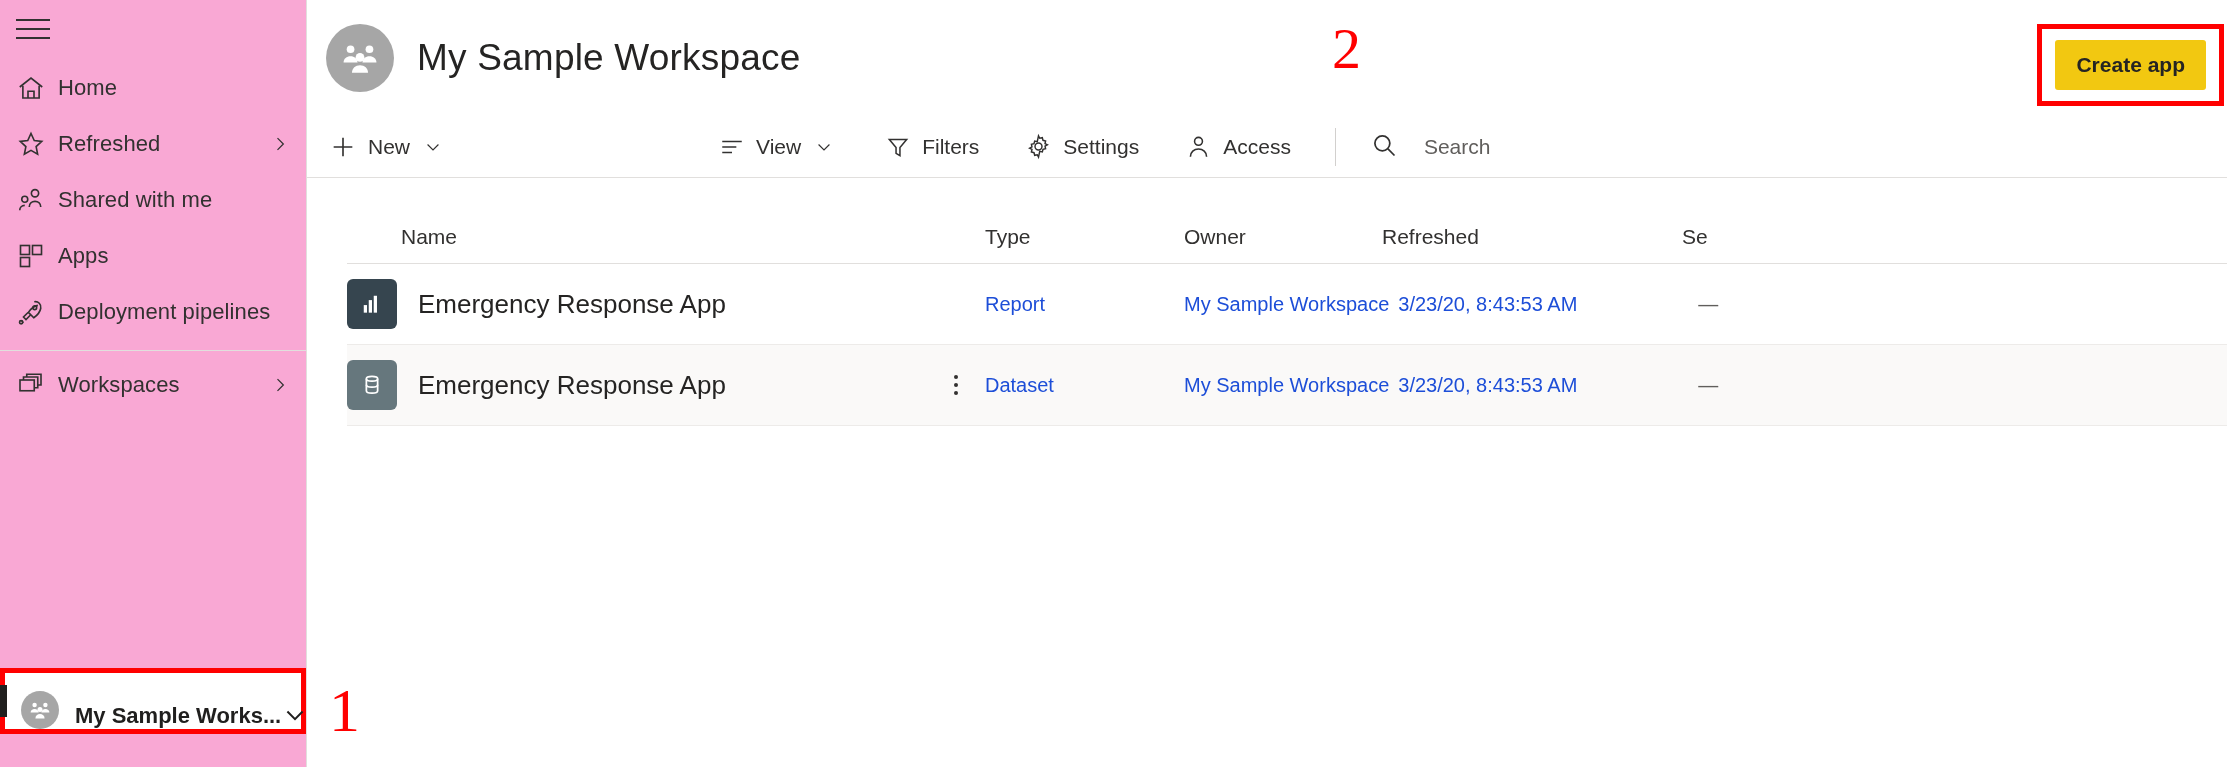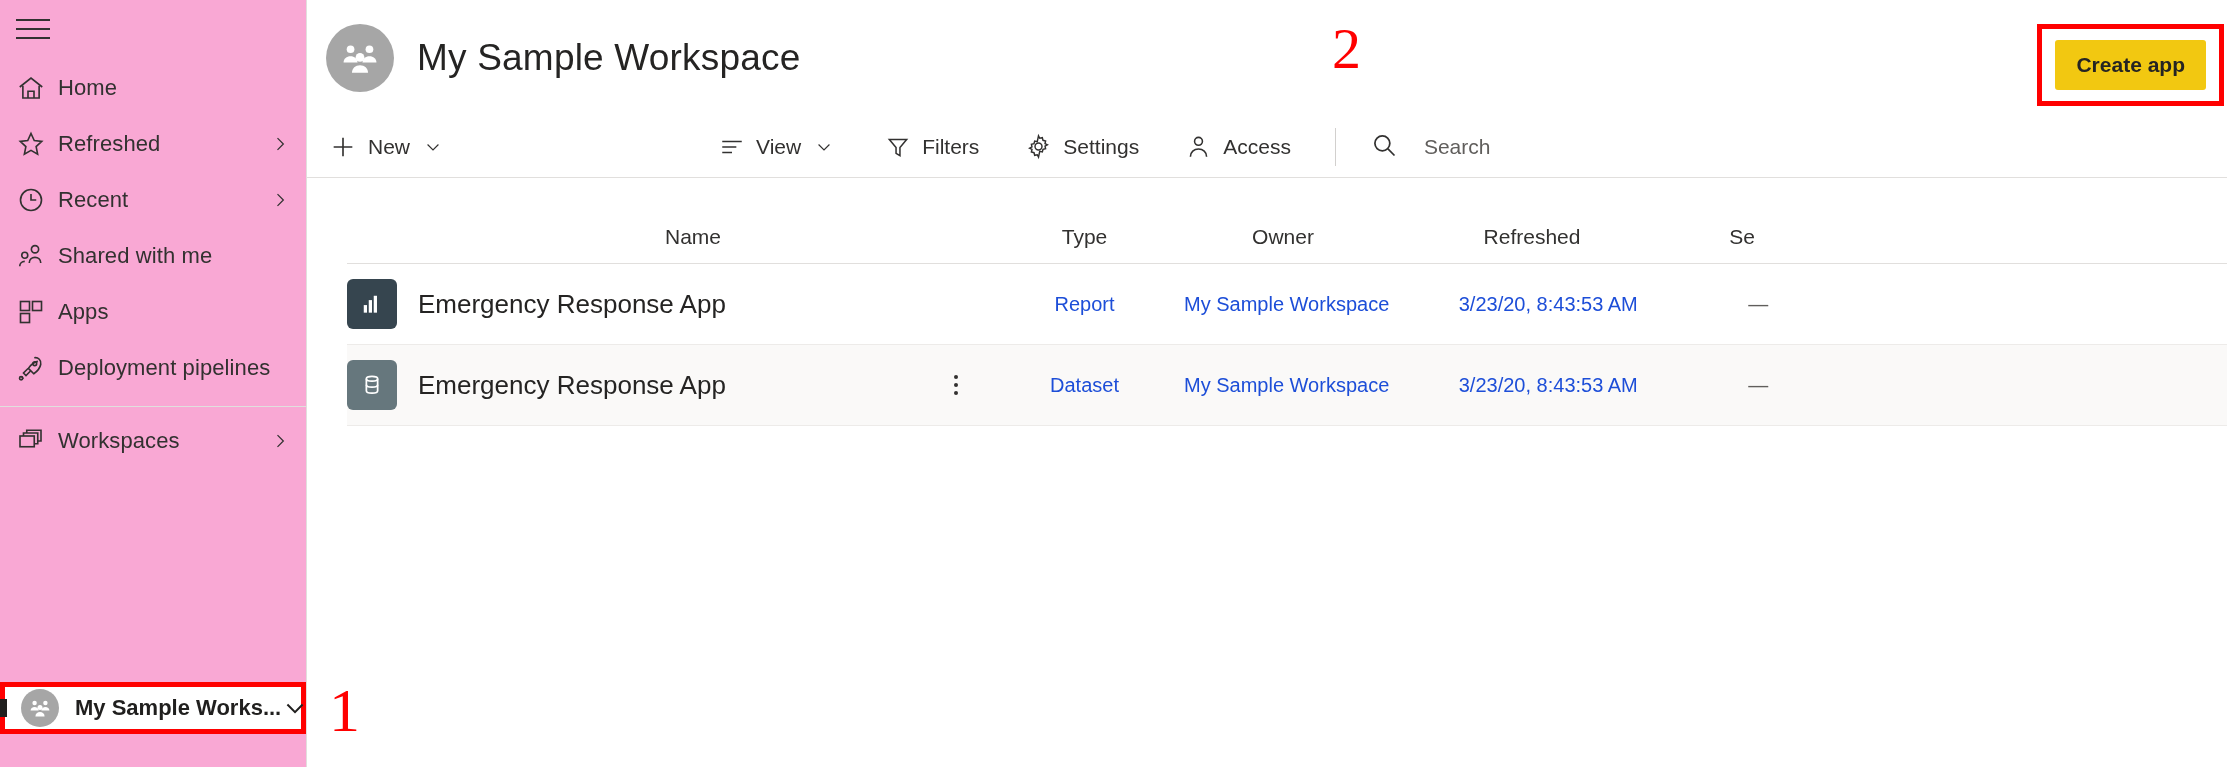--- a/index.html
+++ b/index.html
@@ -77,24 +77,24 @@
     margin: 10px 0 6px 0;
   }
 
   .ws-selected-wrap {
     position: relative;
     margin-top: auto;
     margin-bottom: 33px;
   }
   .ws-selected {
     position: relative;
-    height: 52px;
+    height: 66px;
     background: #ffffff;
     display: flex;
-    align-items: center;
+    align-items: flex-end;
     padding-left: 16px;
     padding-right: 28px;
     border: 5px solid #ff0000;
     cursor: pointer;
   }
   .ws-selected::before {
     content: "";
     position: absolute;
     left: -5px;
     top: 12px;
@@ -229,21 +229,20 @@
   
   .table {
     width: 100%;
     padding-left: 40px;
   }
   .row {
     display: flex;
     align-items: center;
     height: 81px;
     padding-left: 0px;
-    text-align: center;
   }
   .row.header {
     height: 86px;
     border-bottom: 1px solid #e1dfdd;
     align-items: flex-end;
     padding-bottom: 14px;
   }
   .row.alt { background: #faf9f8; }
   .row.data { border-bottom: 1px solid #edebe9; }
   .c-name   { flex: 0 0 580px; display: flex; align-items: center; }
@@ -344,34 +343,20 @@
           </svg>
         </span>
         <span class="nav-label">Refreshed</span>
         <span class="nav-chevron">
           <svg width="20" height="20" viewBox="0 0 24 24" fill="none" stroke="#323130" stroke-width="1.5">
             <path d="M9 5l7 7-7 7"></path>
           </svg>
         </span>
       </div>
 
-      <div class="nav-item">
-        <span class="nav-icon">
-          <svg width="30" height="30" viewBox="0 0 24 24" fill="none" stroke="#323130" stroke-width="1.3">
-            <circle cx="12" cy="12" r="8.4"></circle>
-              <path d="M12 7.2V12h4.2"></path>
-          </svg>
-        </span>
-        <span class="nav-label">Recent</span>
-        <span class="nav-chevron">
-          <svg width="20" height="20" viewBox="0 0 24 24" fill="none" stroke="#323130" stroke-width="1.5">
-            <path d="M9 5l7 7-7 7"></path>
-          </svg>
-        </span>
-      </div>
 
       <div class="nav-item">
         <span class="nav-icon">
           <svg width="30" height="30" viewBox="0 0 24 24" fill="none" stroke="#323130" stroke-width="1.3">
             <circle cx="15.2" cy="6.6" r="2.9"></circle>
             <path d="M10.6 17.5c0-2.6 2-4.4 4.6-4.4s4.6 1.8 4.6 4.4"></path>
             <circle cx="7" cy="11.4" r="2.4"></circle>
             <path d="M3 20.2c0-2.2 1.7-3.9 4-3.9"></path>
           </svg>
         </span>

